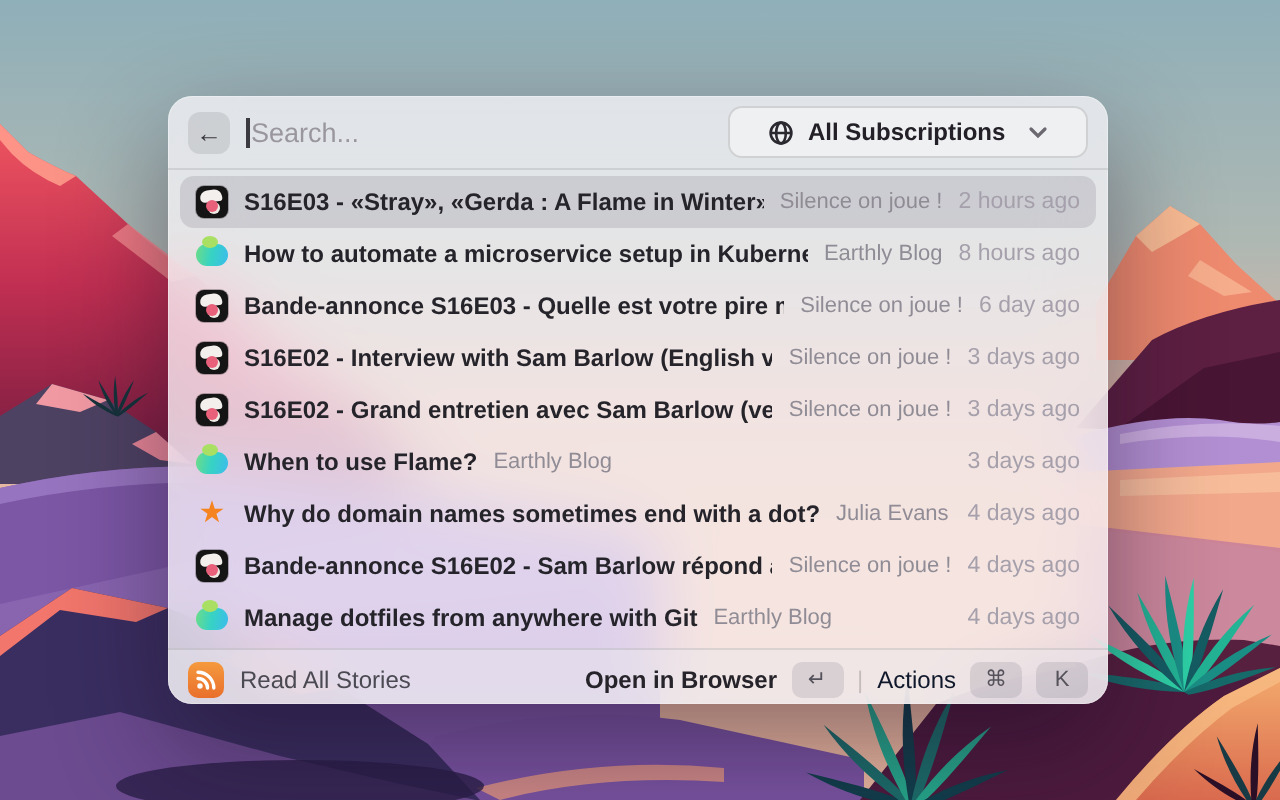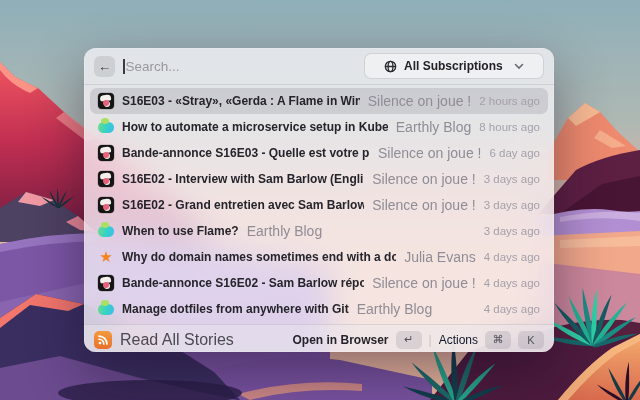--- a/index.html
+++ b/index.html
@@ -42,29 +42,29 @@
   .icon-soj-favicon::before{content:"";position:absolute;left:2px;top:2px;width:11px;height:6px;
     background:#f3efec;border-radius:5px 5px 2px 3px;transform:rotate(-7deg);}
   .icon-soj-favicon::after{content:"";position:absolute;left:5px;top:7px;width:6px;height:6px;
     background:#e8607a;border-radius:50%;box-shadow:1px 1px 0 0 #efe9e4;}
   .icon-earthly-favicon::before{content:"";position:absolute;left:0;top:3px;width:16px;height:11px;
     border-radius:7px;background:linear-gradient(100deg,#6edc86 0%,#37d3c3 48%,#3bbcec 100%);}
   .icon-earthly-favicon::after{content:"";position:absolute;left:3px;top:-1px;width:8px;height:6px;
     border-radius:50%;background:#a9e063;}
   .icon-star-icon{color:#F5831F;font-size:15px;line-height:16px;text-align:center;}
   .row-title{font-size:12px;font-weight:600;color:#26242b;white-space:nowrap;overflow:hidden;flex:0 1 auto;}
-  .row-source{font-size:14px;color:#908c96;white-space:nowrap;flex:0 0 auto;}
+  .row-source{font-size:11px;color:#908c96;white-space:nowrap;flex:0 0 auto;}
   .row-time{margin-left:auto;font-size:11.5px;color:#a5a0ab;white-space:nowrap;flex:0 0 auto;}
 
   
   .panel-footer{height:29px;flex:0 0 29px;display:flex;align-items:center;gap:8px;padding:0 10px;
     border-top:1px solid rgba(0,0,0,0.09);background:rgba(236,232,238,0.45);}
   .rss-badge{width:18px;height:18px;border-radius:5px;flex:0 0 18px;
     background:linear-gradient(180deg,#F59A3E,#E96F2B);display:flex;align-items:center;justify-content:center;}
-  .footer-left-label{font-size:16px;font-weight:500;color:#4b4952;}
+  .footer-left-label{font-size:12px;font-weight:500;color:#4b4952;}
   .footer-right{margin-left:auto;display:flex;align-items:center;gap:7px;}
   .primary-label{font-size:12px;font-weight:700;color:#26242a;}
   .kbd{height:18px;min-width:18px;padding:0 4px;border-radius:5px;background:rgba(110,104,122,0.18);
     display:flex;align-items:center;justify-content:center;font-size:11px;color:#55525c;}
   .footer-divider{color:rgba(0,0,0,0.18);font-size:12px;}
   .actions-label{font-size:12px;font-weight:500;color:#0f172a;}
 </style>
 </head>
 <body>
 

